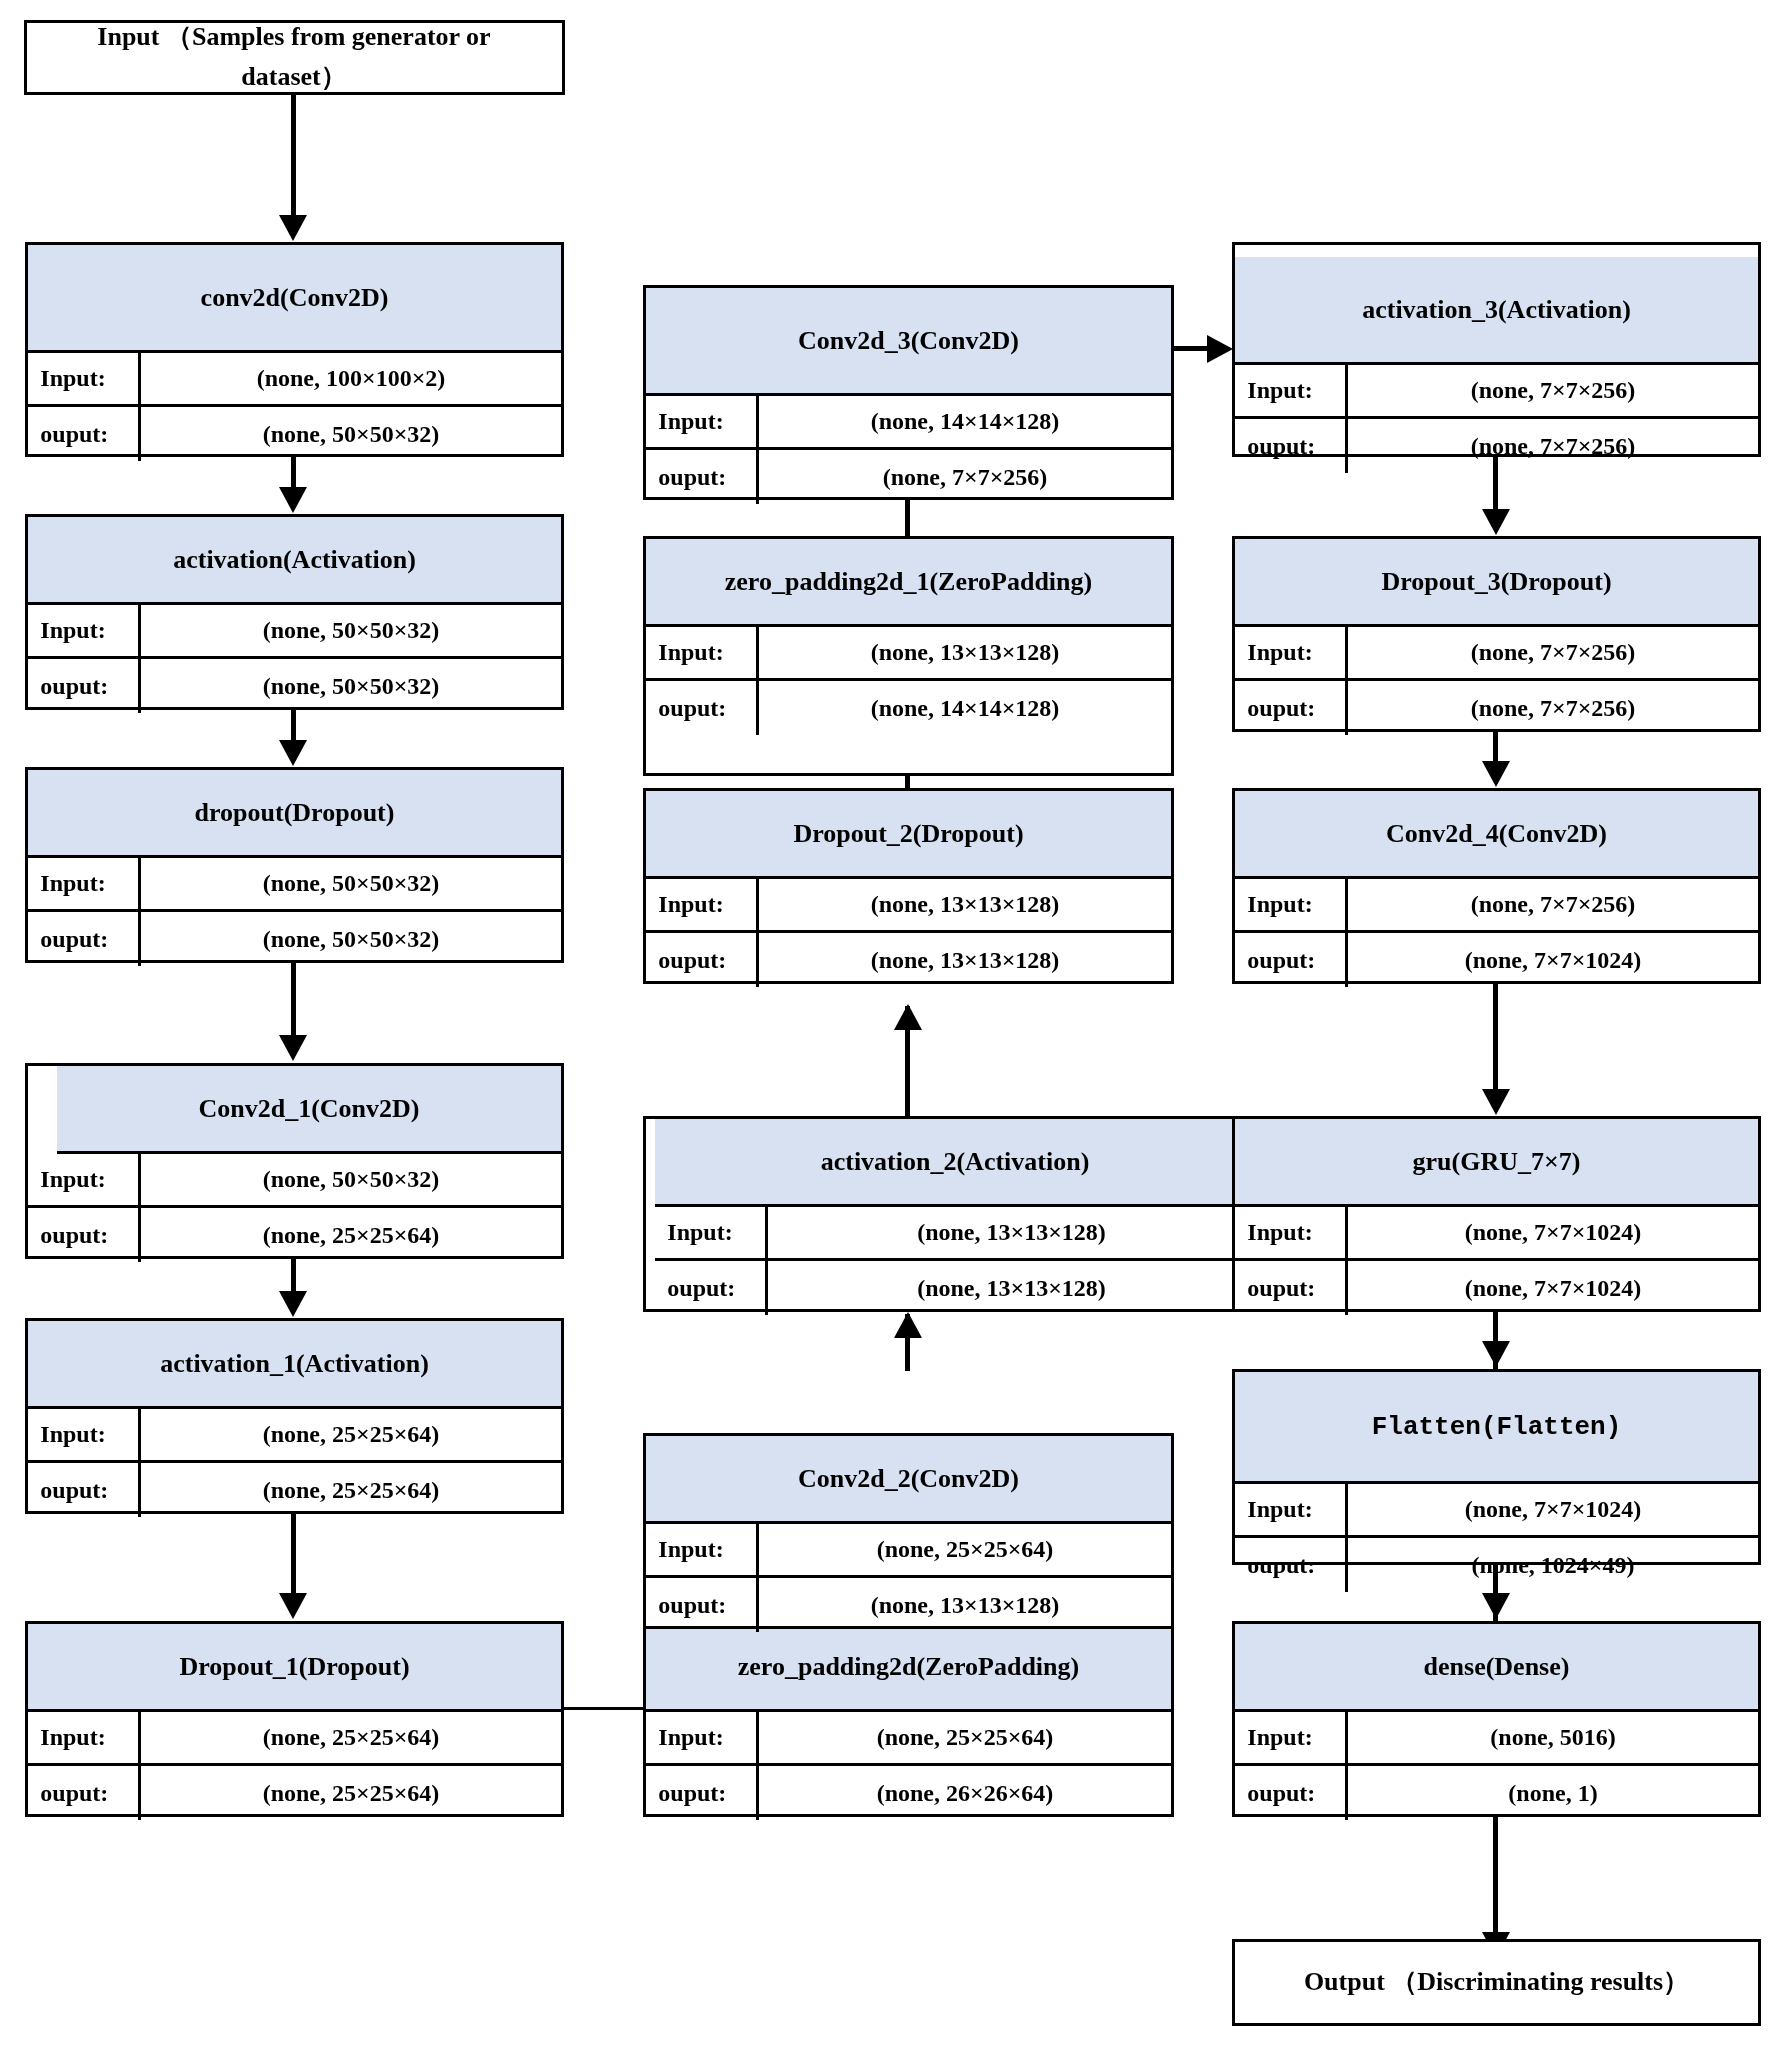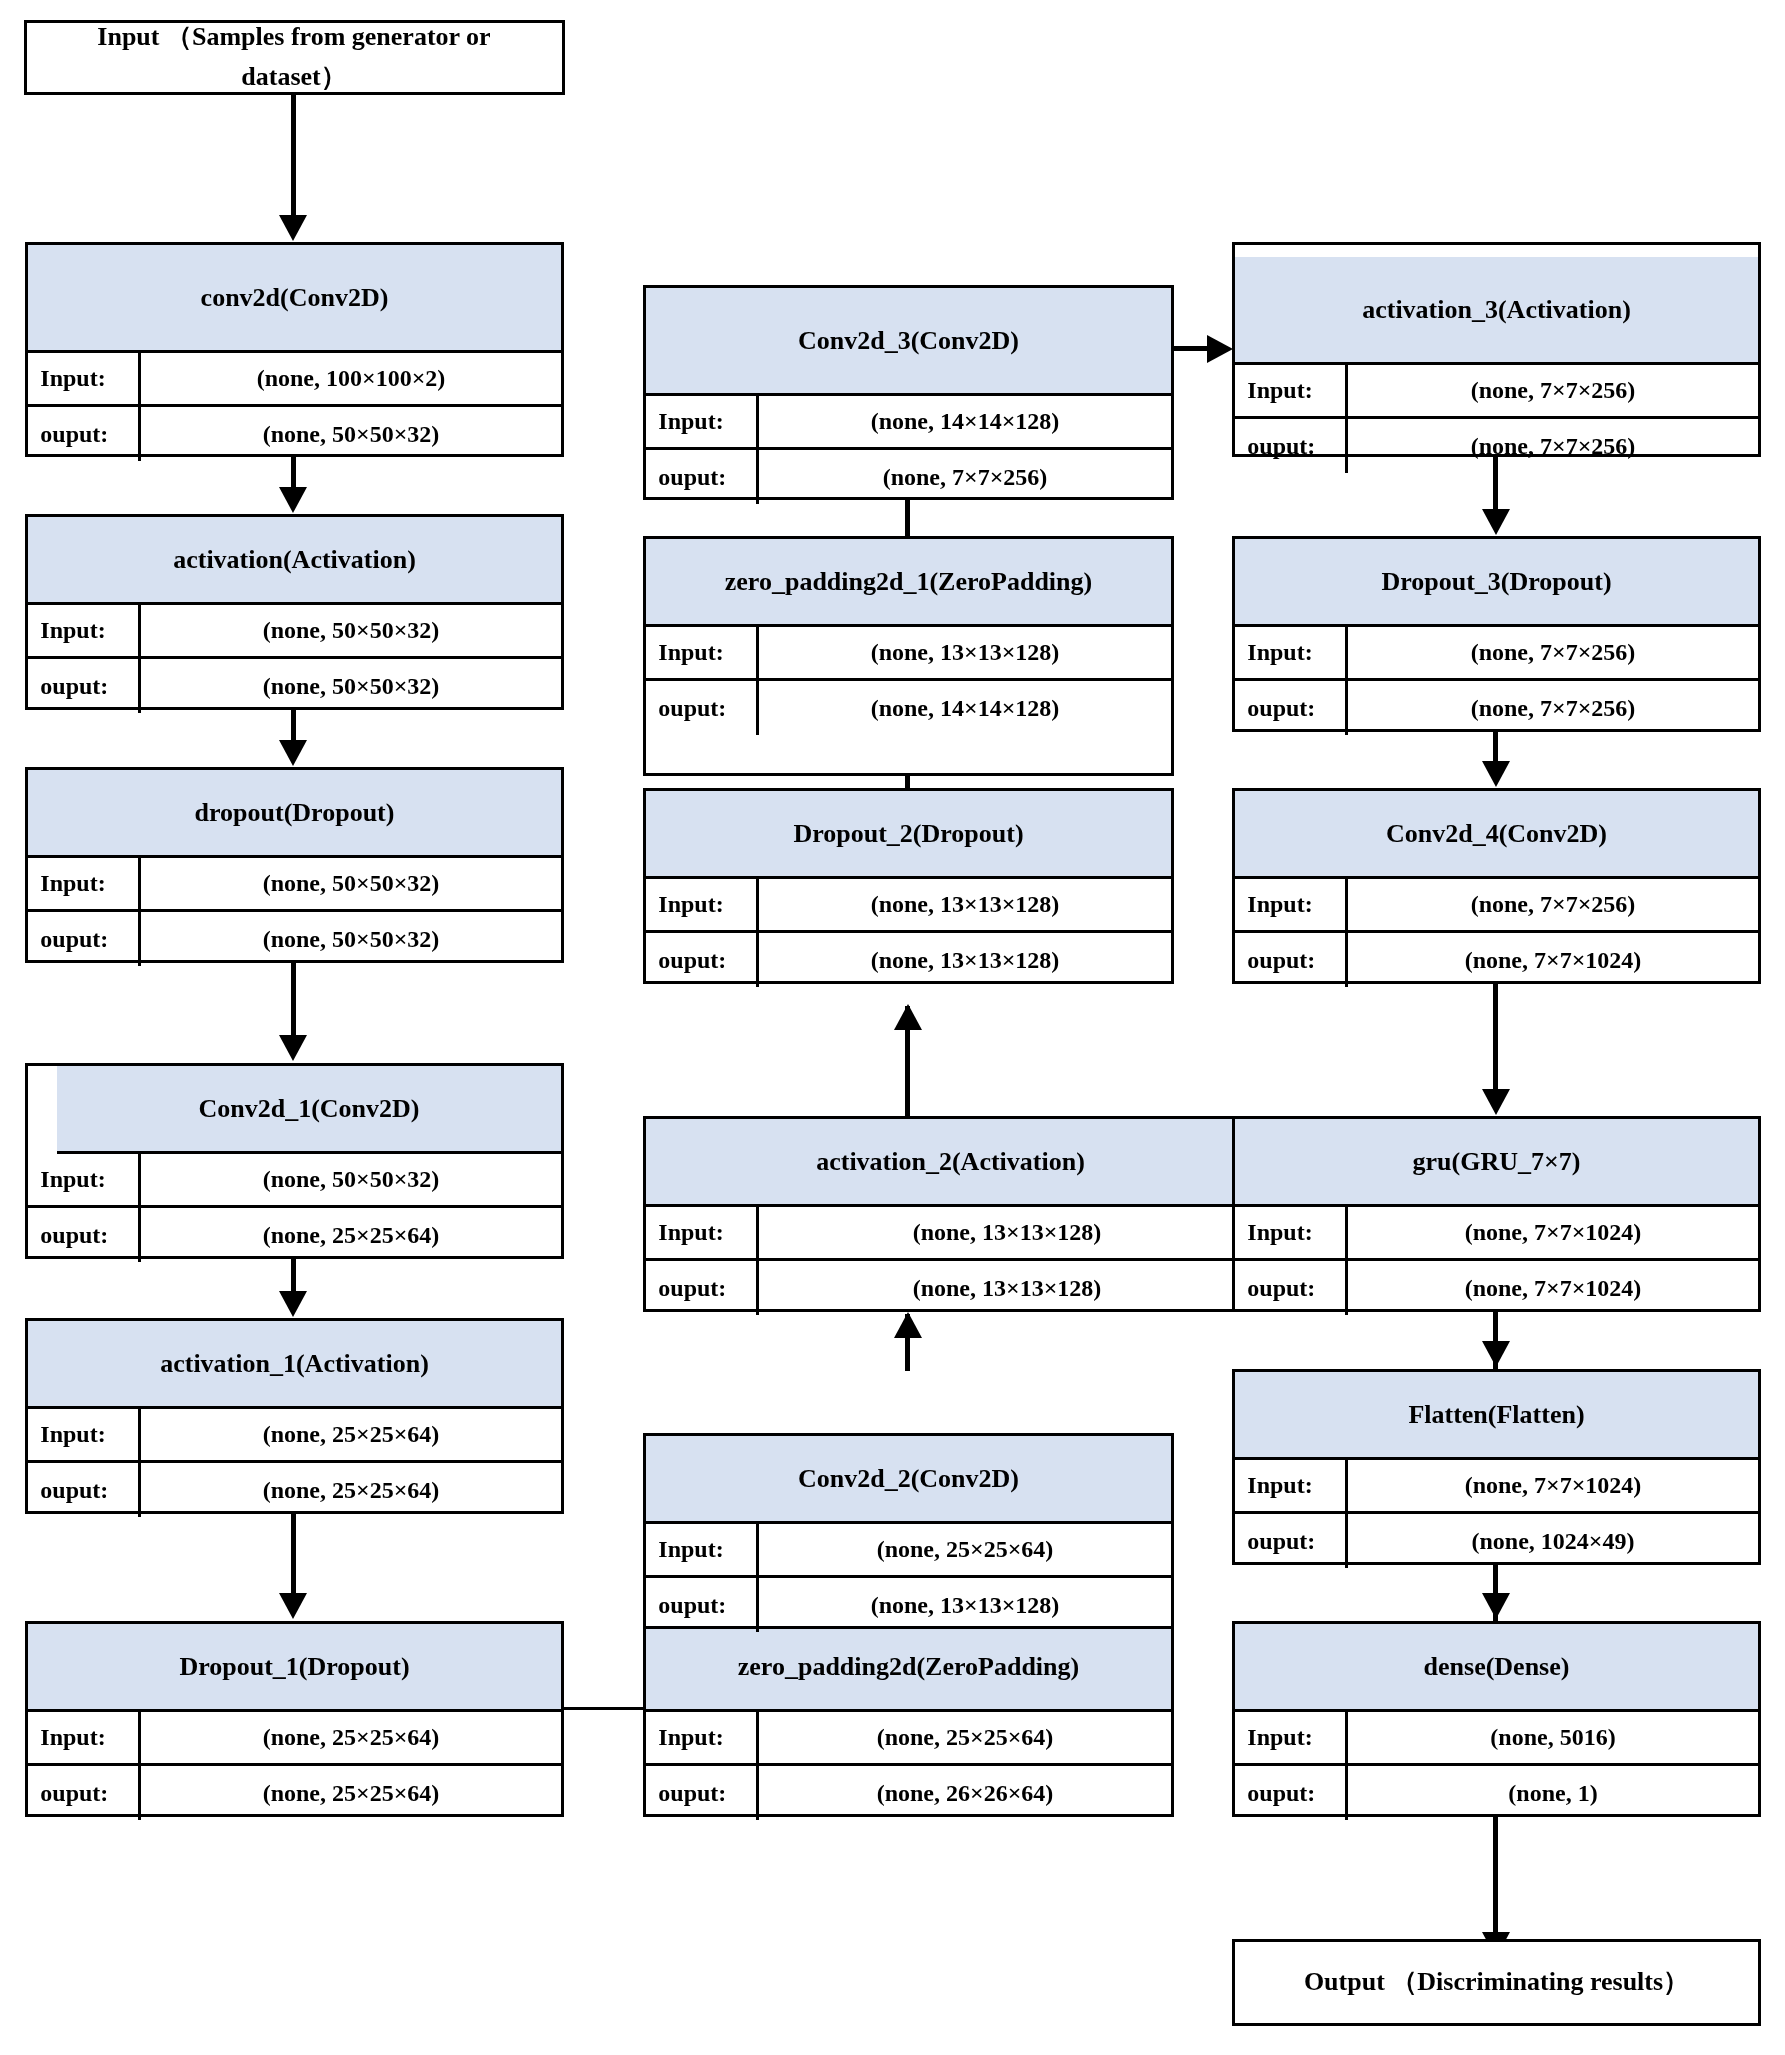--- a/index.html
+++ b/index.html
@@ -229,21 +229,21 @@
       <div class="val">(none, 25×25×64)</div>
     </div>
     <div class="row">
       <div class="lbl">ouput:</div>
       <div class="val">(none, 13×13×128)</div>
     </div>
   </div>
   <div class="conn" style="left:905px; top:1314px; width:5px; height:57px;"></div>
   <div class="arrowhead-up" style="left:894px; top:1312px;"></div>
 
-  <div class="layer" style="left:643px; top:1116px; width:615px; height:196px;">
+  <div class="layer" style="left:643px; top:1116px; width:615px; height:196px;padding-left:9px;">
     <div class="hdr" style="height:88px;">activation_2(Activation)</div>
     <div class="row top">
       <div class="lbl">Input:</div>
       <div class="val">(none, 13×13×128)</div>
     </div>
     <div class="row">
       <div class="lbl">ouput:</div>
       <div class="val">(none, 13×13×128)</div>
     </div>
   </div>
@@ -343,21 +343,21 @@
     </div>
     <div class="row">
       <div class="lbl">ouput:</div>
       <div class="val">(none, 7×7×1024)</div>
     </div>
   </div>
   <div class="conn" style="left:1493px; top:1312px; width:5px; height:87px;"></div>
   <div class="arrowhead-down" style="left:1482px; top:1341px;"></div>
 
   <div class="layer" style="left:1232px; top:1369px; width:529px; height:196px;">
-    <div class="hdr" style="height:88px;">Flatten(Flatten)</div>
+    <div class="hdr" style="height:112px;font-family:Liberation Mono, monospace;">Flatten(Flatten)</div>
     <div class="row top">
       <div class="lbl">Input:</div>
       <div class="val">(none, 7×7×1024)</div>
     </div>
     <div class="row">
       <div class="lbl">ouput:</div>
       <div class="val">(none, 1024×49)</div>
     </div>
   </div>
   <div class="conn" style="left:1493px; top:1565px; width:5px; height:84px;"></div>

